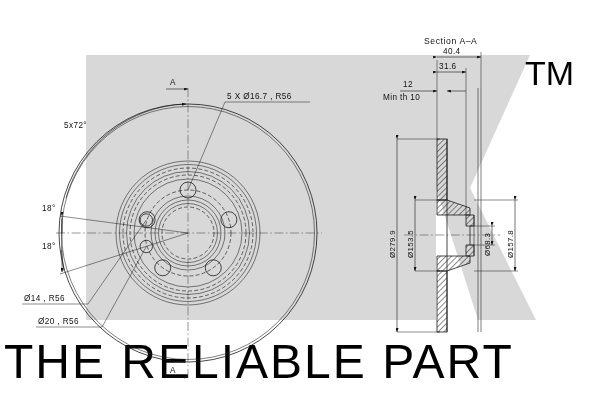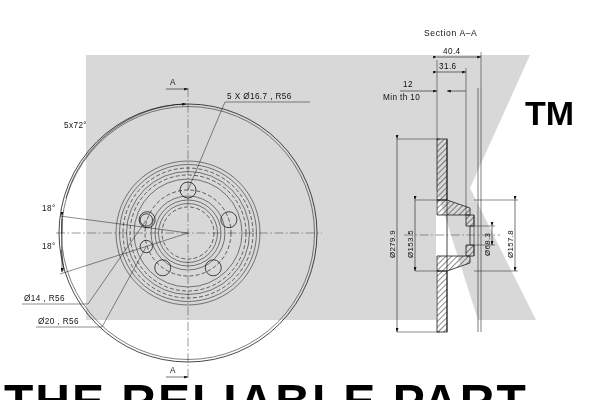--- a/index.html
+++ b/index.html
@@ -67,22 +67,21 @@
   }
   .dwg-text-rot {
     font-family: "Liberation Sans", sans-serif;
     font-size: 8px;
     fill: #111111;
     letter-spacing: 0.3px;
   }
   .wm-text {
     font-family: "Liberation Sans", sans-serif;
     fill: #d8d8d8;
-    font-weight: bold;
-    margin-top: 40px;
+    font-weight: normal;
   }
 </style>
 </head>
 <body>
 
 <div id="sheet">
 
   <svg width="600" height="400">
 
     <rect class="wm-fill" x="86" y="55" width="260" height="265"></rect>
@@ -237,15 +236,15 @@
       <line class="dwg-ext" x1="470" y1="245" x2="495" y2="245"></line>
       <text class="dwg-text-rot" x="0" y="0" transform="translate(490,256) rotate(-90)">Ø68.3</text>
 
       <line class="dwg-dim" x1="515" y1="200" x2="515" y2="271" marker-start="url(#arrT)" marker-end="url(#arrT)"></line>
       <line class="dwg-ext" x1="474" y1="200" x2="518" y2="200"></line>
       <line class="dwg-ext" x1="474" y1="271" x2="518" y2="271"></line>
       <text class="dwg-text-rot" x="0" y="0" transform="translate(513,258) rotate(-90)">Ø157.8</text>
     </g>
   </svg>
 
-  <div style="position:absolute; left:424px; top:28px; font-size:8.6px; letter-spacing:0.6px; color:#111;">Section A–A</div>
+  <div style="position:absolute; left:424px; top:36px; font-size:8.6px; letter-spacing:0.6px; color:#111;">Section A–A</div>
 
 </div>
 
 </body></html>

